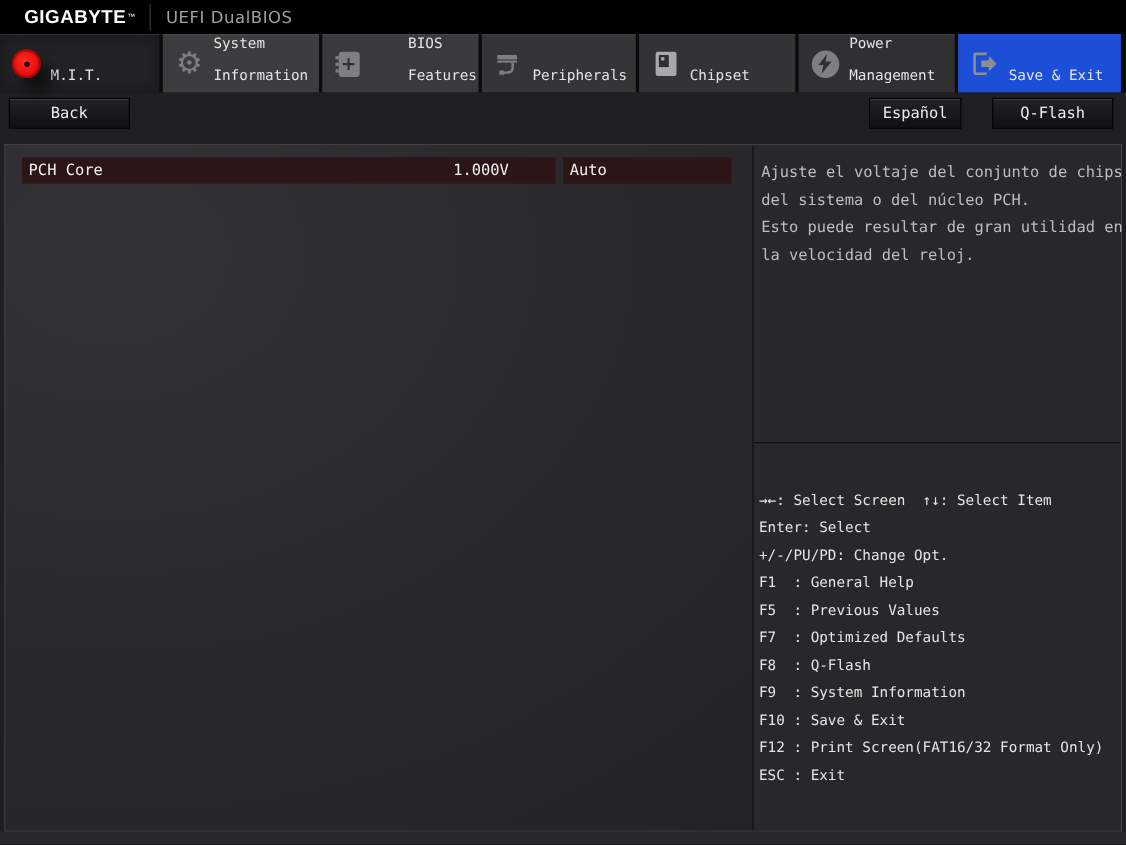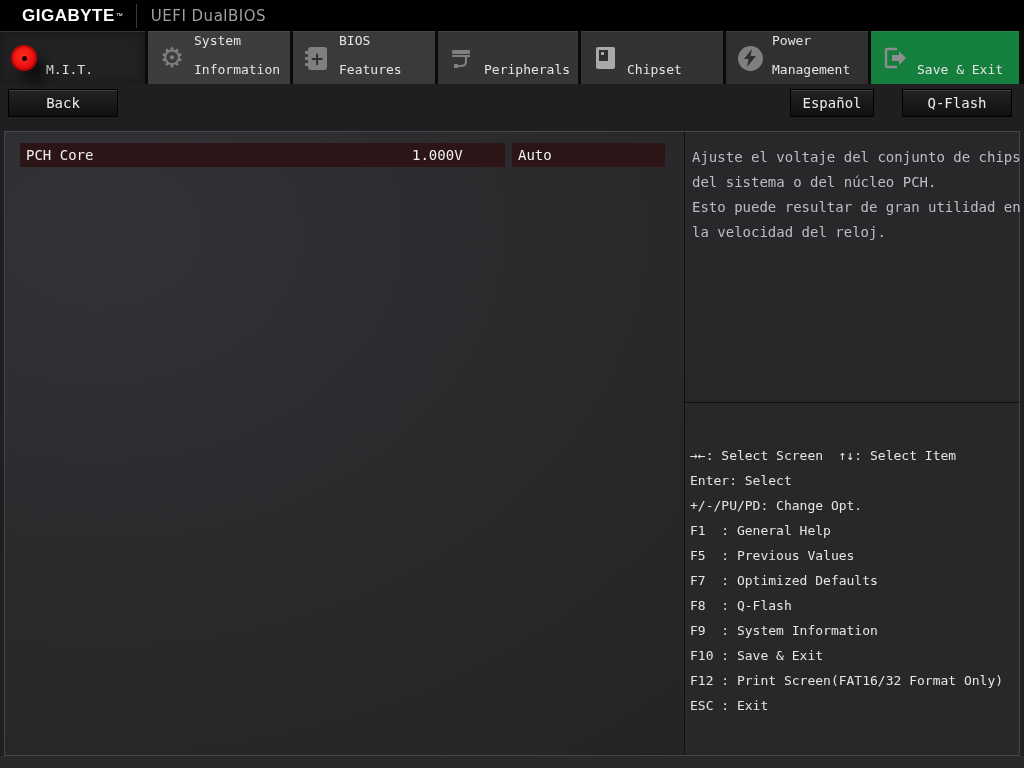--- a/index.html
+++ b/index.html
@@ -36,25 +36,25 @@
     border-top:1px solid rgba(255,255,255,.07);
     cursor:default;
   }
   .tab .ticon{width:28px;height:28px;margin-left:10px;margin-right:8px;
     display:flex;align-items:center;justify-content:center;flex:none;position:relative;}
   .tab-label{display:flex;flex-direction:column;justify-content:space-between;
     height:46px;padding-bottom:7px;}
   .tab-line{height:17px;line-height:17px;font-size:13px;color:#e4e4e6;white-space:pre;}
   .t-mit{width:145px;background:#232326;box-shadow:inset 0 0 18px rgba(0,0,0,.35);}
   .t-sys{width:142px;background:#3d3d3f;}
-  .t-bios{width:142px;background:#3a3a3c;}
+  .t-bios{width:142px;background:#3a3a3c;gap:32px;}
   .t-peri{width:140px;background:#353537;}
   .t-chip{width:142px;background:#333335;}
   .t-pwr{width:142px;background:#303032;}
-  .t-save{width:148px;background:#15803d;}
+  .t-save{width:148px;background:#1d4ed8;}
 
   
   .mit-disc{width:26px;height:26px;border-radius:50%;
     background:radial-gradient(circle at 45% 42%, #ff2d1d 0%, #ea0f0f 55%, #b30404 100%);
     box-shadow:10px 12px 12px rgba(0,0,0,.55), inset 0 0 0 2px rgba(140,0,0,.55);
     position:relative;}
   .mit-disc::after{content:"";position:absolute;left:11px;top:11px;width:5px;height:5px;
     border-radius:50%;background:#240000;}
   .glyph-gear{font-family:"DejaVu Sans",sans-serif;font-size:27px;color:#7f7f81;line-height:28px;}
   .bioschip{width:19px;height:23px;background:#7f7f81;border-radius:3px;position:relative;}

